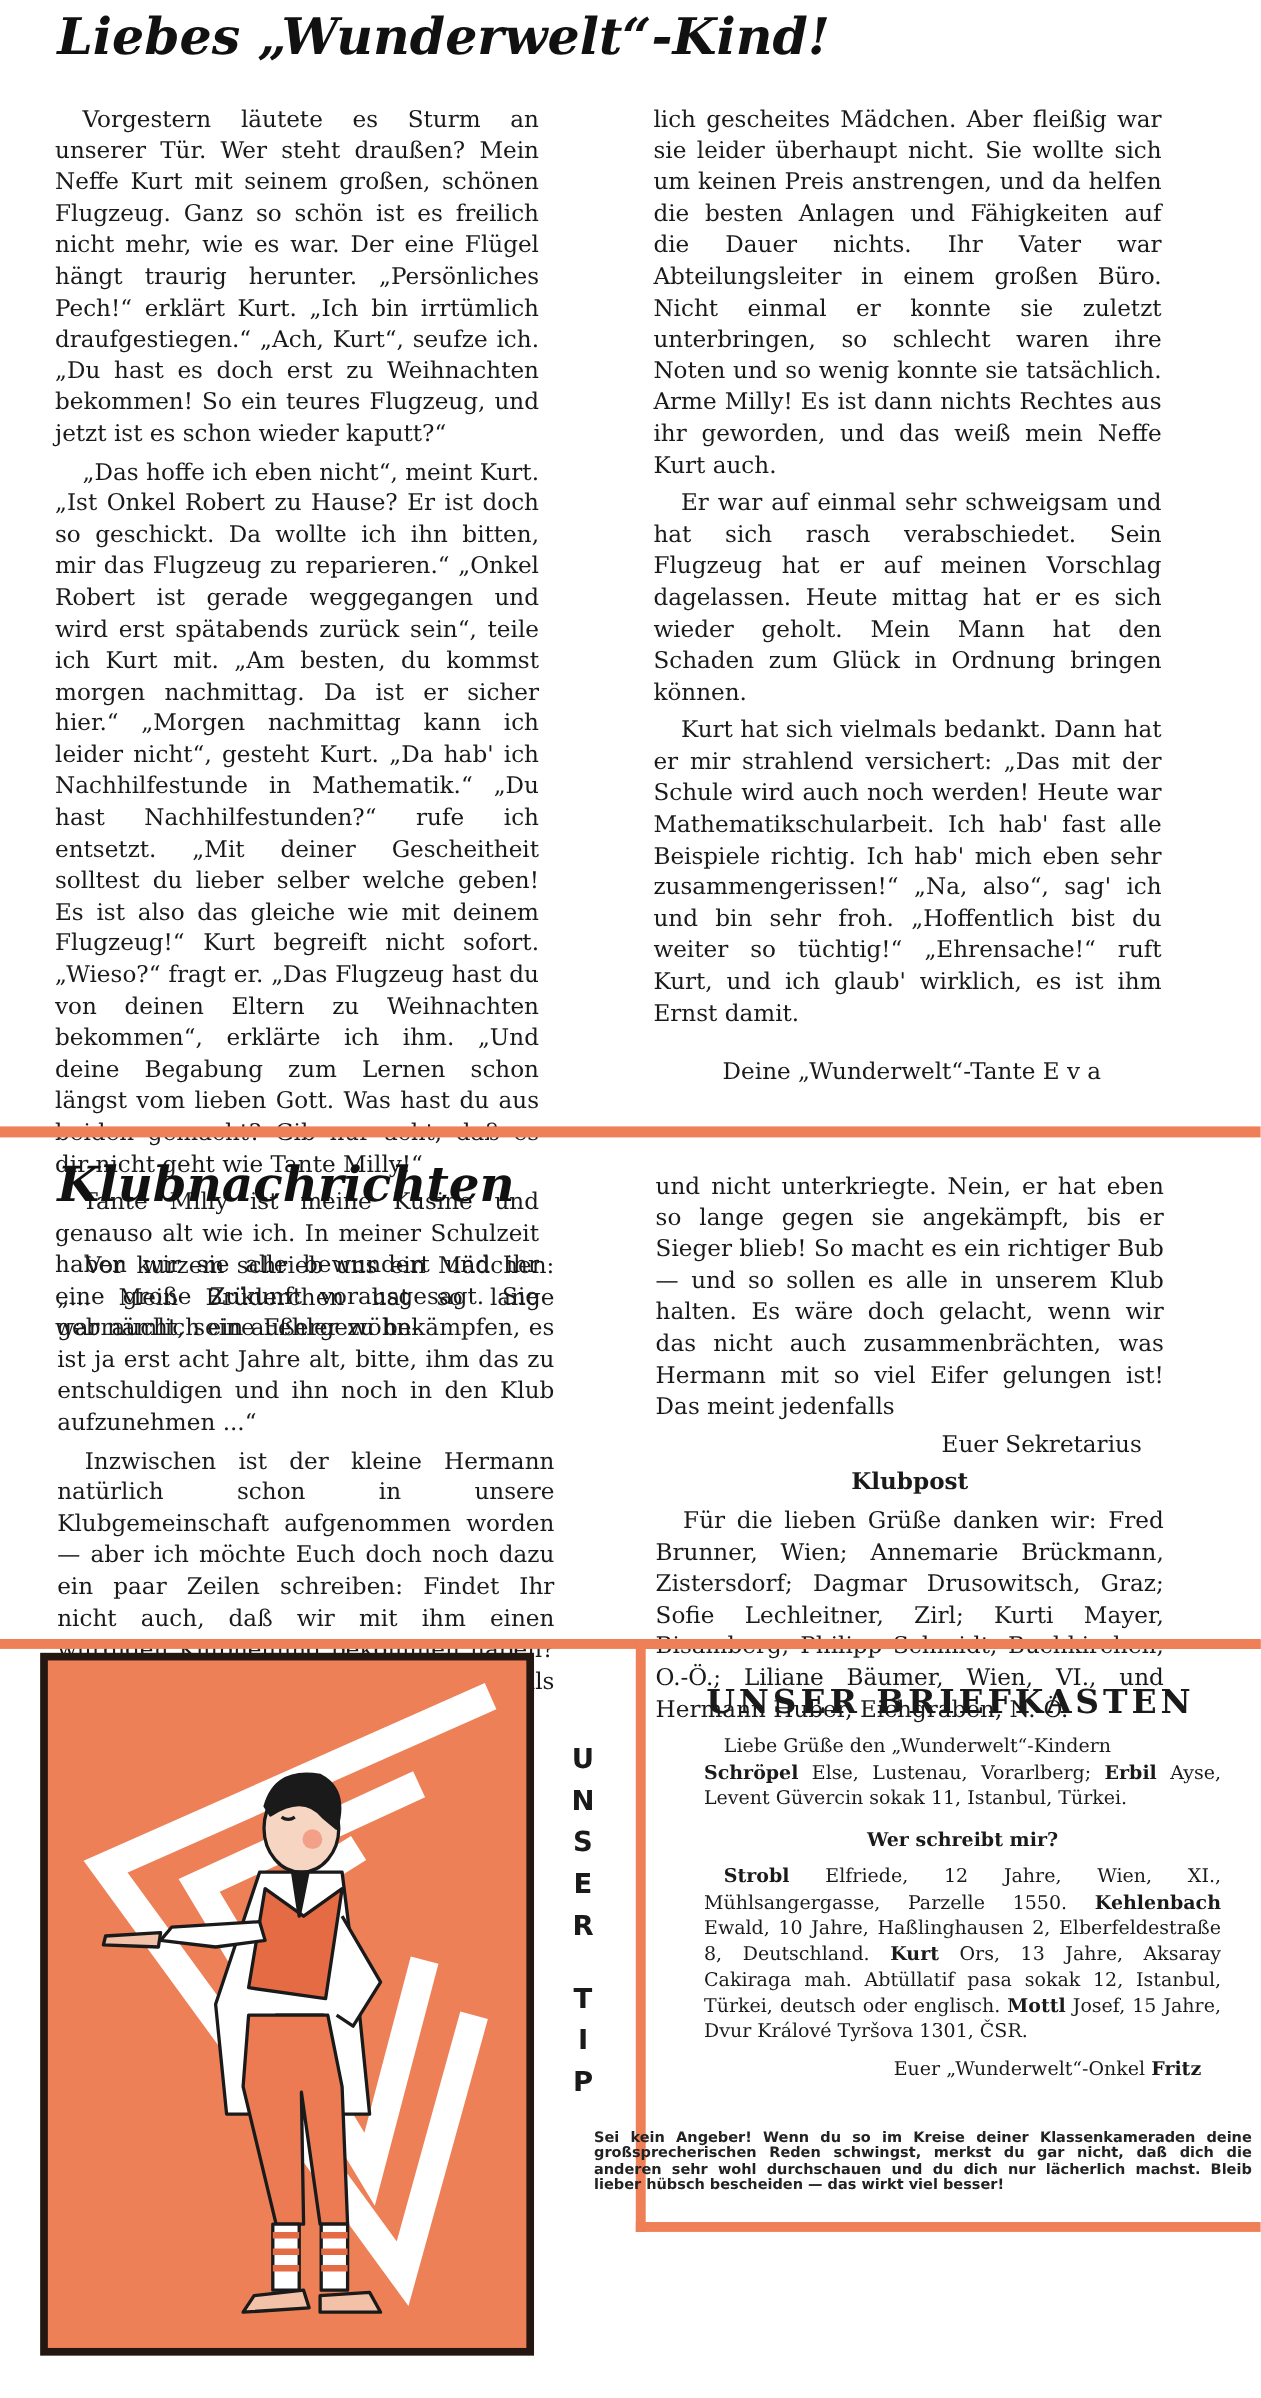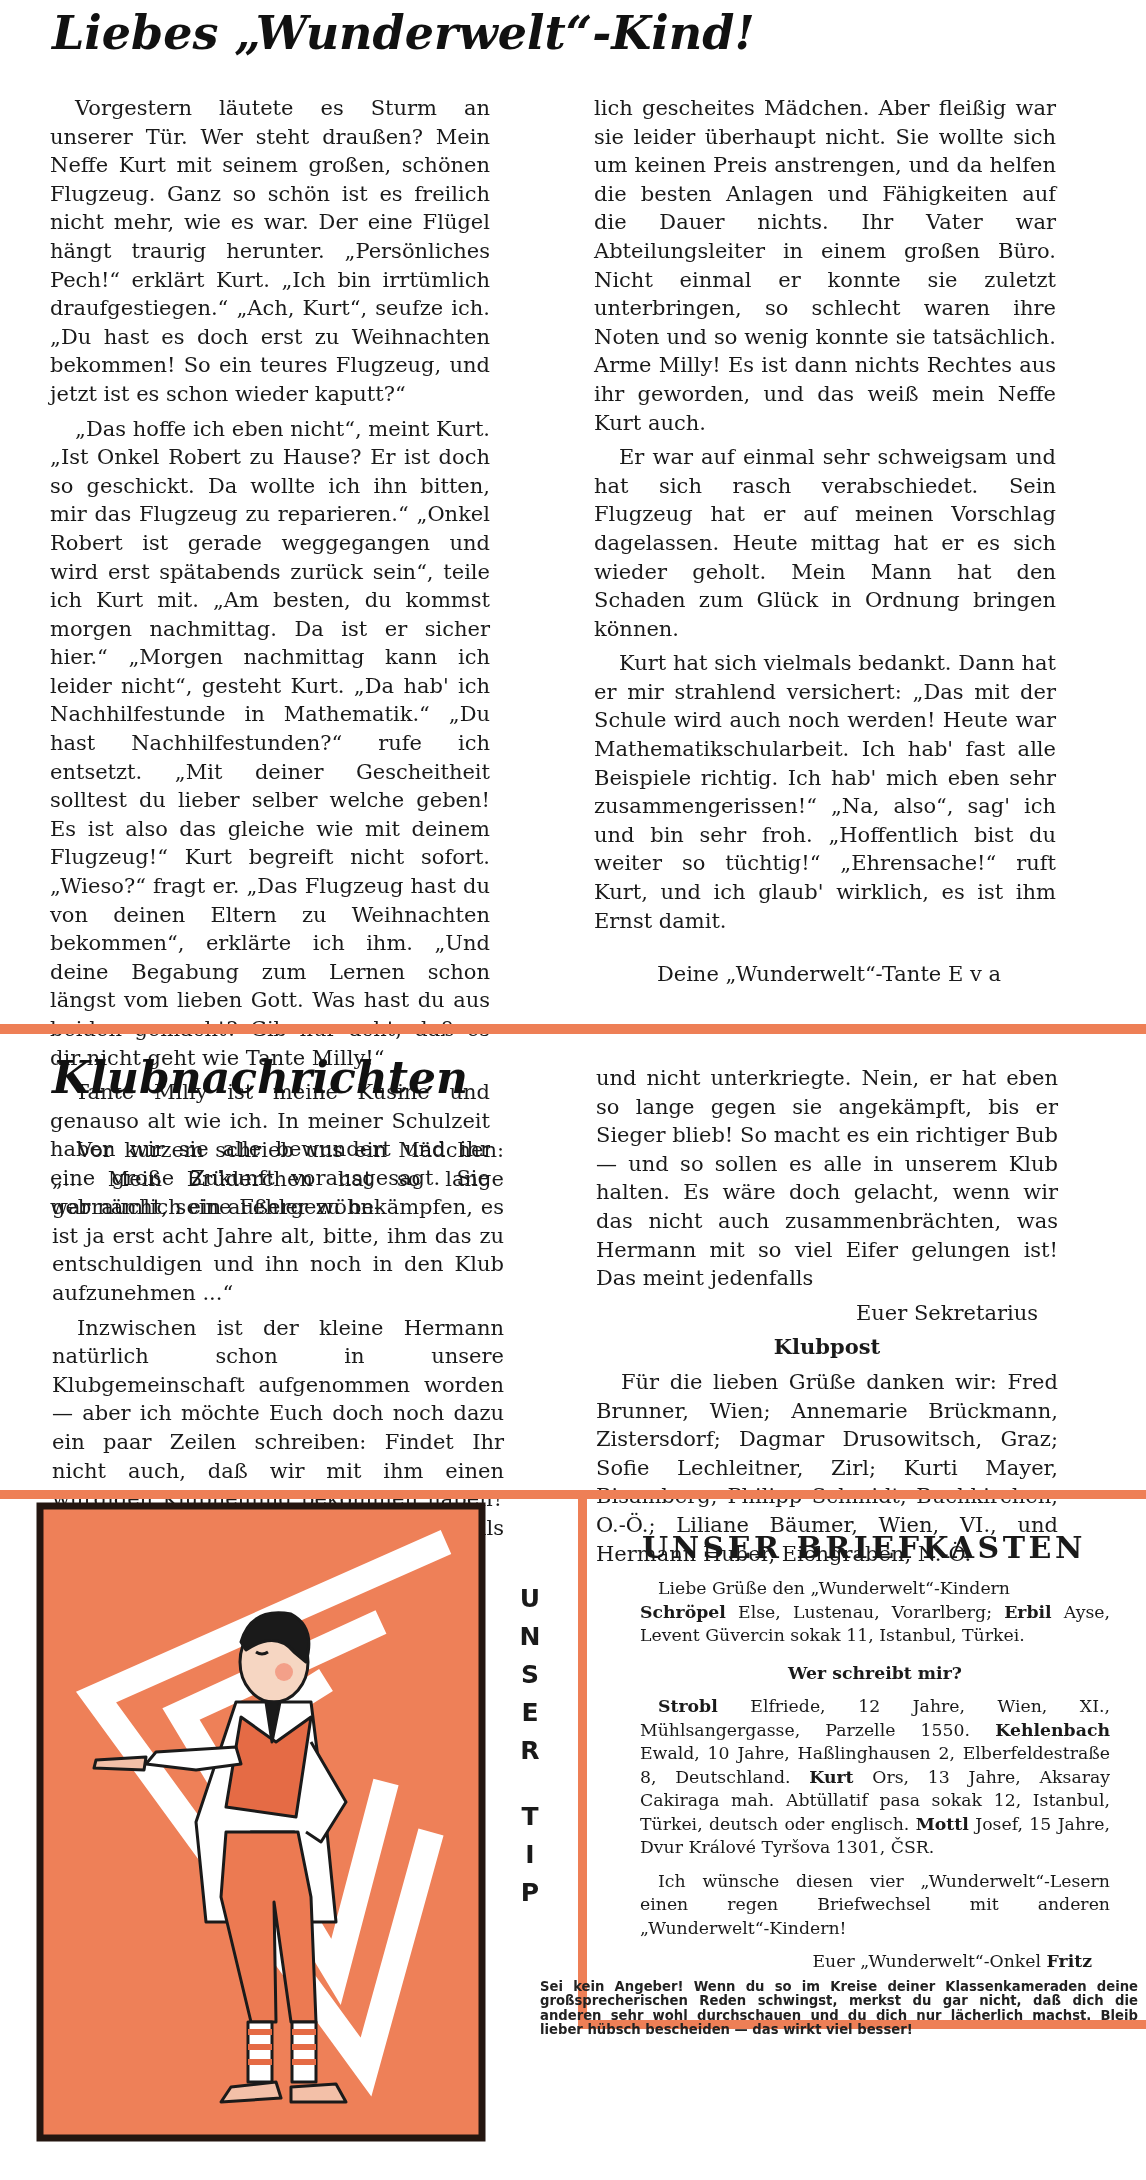--- a/index.html
+++ b/index.html
@@ -13,21 +13,21 @@
   .sig { text-align:right; text-indent:0 !important; }
   .bar { position:absolute; left:0; width:1146px; background:#ee7f56; }
   .bold { font-weight:bold; }
   .center { text-align:center; text-indent:0 !important; }
   #brief-box { position:absolute; left:578px; top:1491px; width:568px; height:538px;
                border-left:9px solid #ee7f56; border-top:8px solid #ee7f56; border-bottom:9px solid #ee7f56; box-sizing:border-box; }
   #brief-title { position:absolute; left:642px; top:1530px; font-size:30px; font-weight:bold; letter-spacing:3.5px; font-family:"DejaVu Serif", serif; }
   #brief-text { position:absolute; left:640px; top:1577px; width:470px; font-size:17.3px; line-height:23.5px; text-align:justify; }
   #brief-text p { margin:0 0 10px 0; text-indent:18px; }
   #tip-vertical { position:absolute; left:515px; top:1580px; width:30px; font-family:"DejaVu Sans", sans-serif; font-weight:bold; font-size:25px; text-align:center; line-height:38px; }
-  #tip-text { position:absolute; left:540px; top:1980px; width:598px; font-family:"DejaVu Sans", sans-serif; font-size:13.2px; line-height:14.4px; text-align:justify; font-weight:bold; color:#222; }
+  #tip-text { position:absolute; left:540px; top:1937px; width:598px; font-family:"DejaVu Sans", sans-serif; font-size:13.2px; line-height:14.4px; text-align:justify; font-weight:bold; color:#222; }
   #illustration { position:absolute; left:36px; top:1502px; width:450px; height:640px; }
 </style>
 </head>
 <body>
 
 <div class="abs script-title" style="left:52px;top:6px;font-size:46px;">Liebes „Wunderwelt“-Kind!</div>
 
 <div class="col" style="left:50px;top:94px;width:440px;">
   <p>Vorgestern läutete es Sturm an unserer Tür. Wer steht draußen? Mein Neffe Kurt mit seinem großen, schönen Flugzeug. Ganz so schön ist es freilich nicht mehr, wie es war. Der eine Flügel hängt traurig herunter. „Persönliches Pech!“ erklärt Kurt. „Ich bin irrtümlich draufgestiegen.“ „Ach, Kurt“, seufze ich. „Du hast es doch erst zu Weihnachten bekommen! So ein teures Flugzeug, und jetzt ist es schon wieder kaputt?“</p>
   <p>„Das hoffe ich eben nicht“, meint Kurt. „Ist Onkel Robert zu Hause? Er ist doch so geschickt. Da wollte ich ihn bitten, mir das Flugzeug zu reparieren.“ „Onkel Robert ist gerade weggegangen und wird erst spätabends zurück sein“, teile ich Kurt mit. „Am besten, du kommst morgen nachmittag. Da ist er sicher hier.“ „Morgen nachmittag kann ich leider nicht“, gesteht Kurt. „Da hab' ich Nachhilfestunde in Mathematik.“ „Du hast Nachhilfestunden?“ rufe ich entsetzt. „Mit deiner Gescheitheit solltest du lieber selber welche geben! Es ist also das gleiche wie mit deinem Flugzeug!“ Kurt begreift nicht sofort. „Wieso?“ fragt er. „Das Flugzeug hast du von deinen Eltern zu Weihnachten bekommen“, erklärte ich ihm. „Und deine Begabung zum Lernen schon längst vom lieben Gott. Was hast du aus beiden gemacht? Gib nur acht, daß es dir nicht geht wie Tante Milly!“</p>
@@ -103,19 +103,18 @@
 
 <div id="brief-text">
   <p>
     <span>Liebe Grüße den „Wunderwelt“-Kindern</span><br>
     <b>Schröpel</b><span> Else, Lustenau, Vorarlberg; </span><b>Erbil</b><span> Ayse, Levent Güvercin sokak 11, Istanbul, Türkei.</span>
   </p>
   <p class="center bold" style="margin-top:14px;">Wer schreibt mir?</p>
   <p>
     <b>Strobl</b><span> Elfriede, 12 Jahre, Wien, XI., Mühlsangergasse, Parzelle 1550. </span><b>Kehlenbach</b><span> Ewald, 10 Jahre, Haßlinghausen 2, Elberfeldestraße 8, Deutschland. </span><b>Kurt</b><span> Ors, 13 Jahre, Aksaray Cakiraga mah. Abtüllatif pasa sokak 12, Istanbul, Türkei, deutsch oder englisch. </span><b>Mottl</b><span> Josef, 15 Jahre, Dvur Králové Tyršova 1301, ČSR.</span>
   </p>
-  <p>Ich wünsche diesen vier „Wunderwelt“-Lesern einen regen Briefwechsel mit anderen „Wunderwelt“-Kindern!</p>
   <p class="sig" style="padding-right:18px;">
     <span>Euer „Wunderwelt“-Onkel </span><b>Fritz</b>
   </p>
 </div>
 
 <div id="tip-text">Sei kein Angeber! Wenn du so im Kreise deiner Klassenkameraden deine großsprecherischen Reden schwingst, merkst du gar nicht, daß dich die anderen sehr wohl durchschauen und du dich nur lächerlich machst. Bleib lieber hübsch bescheiden — das wirkt viel besser!</div>
 
 </body></html>

